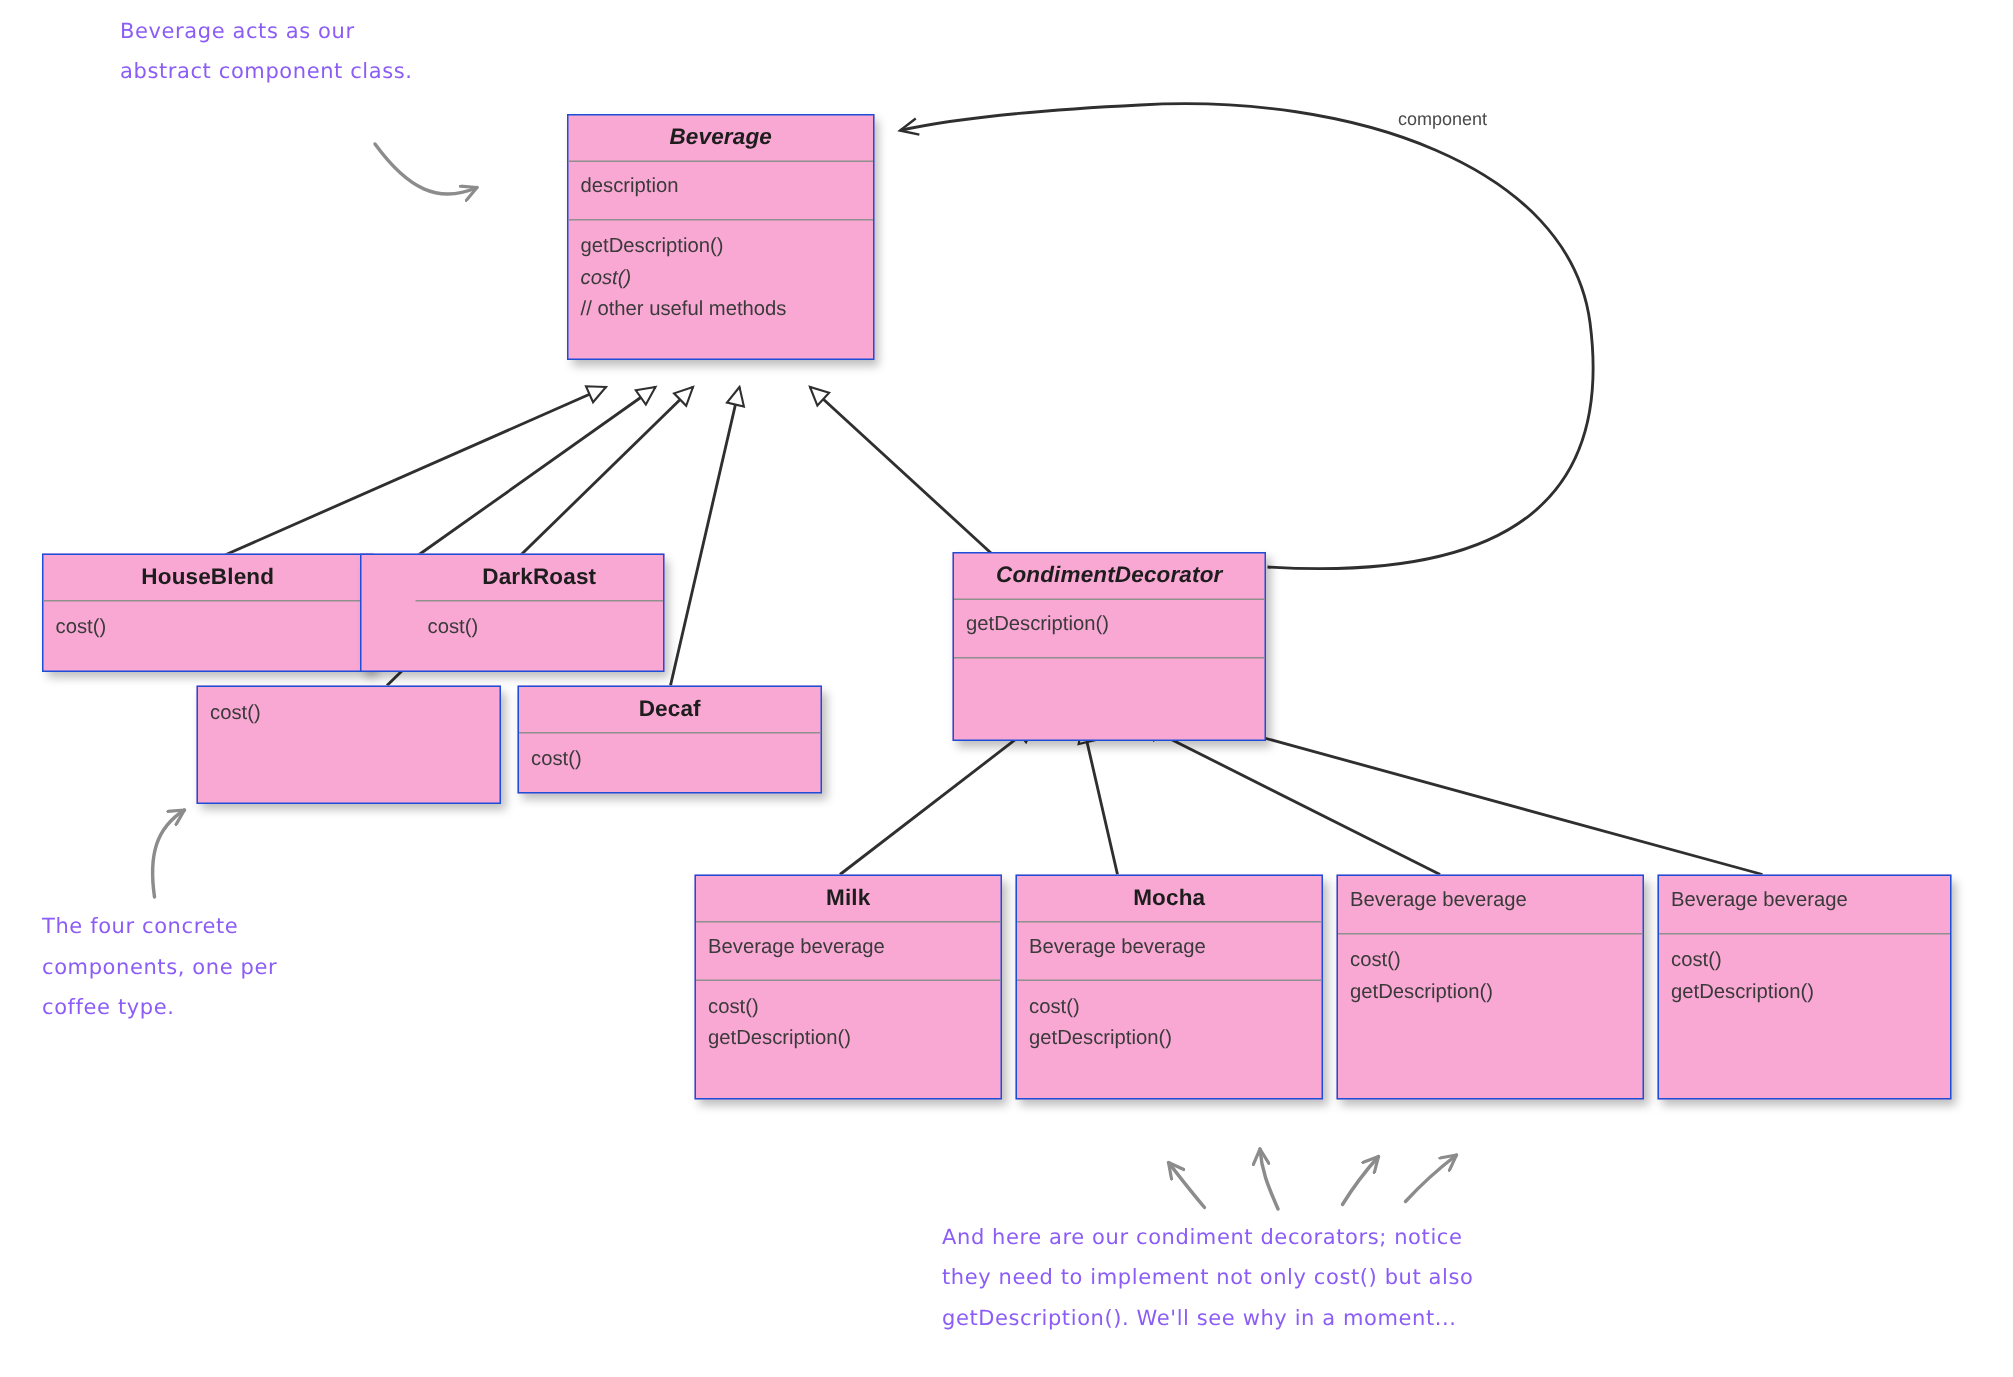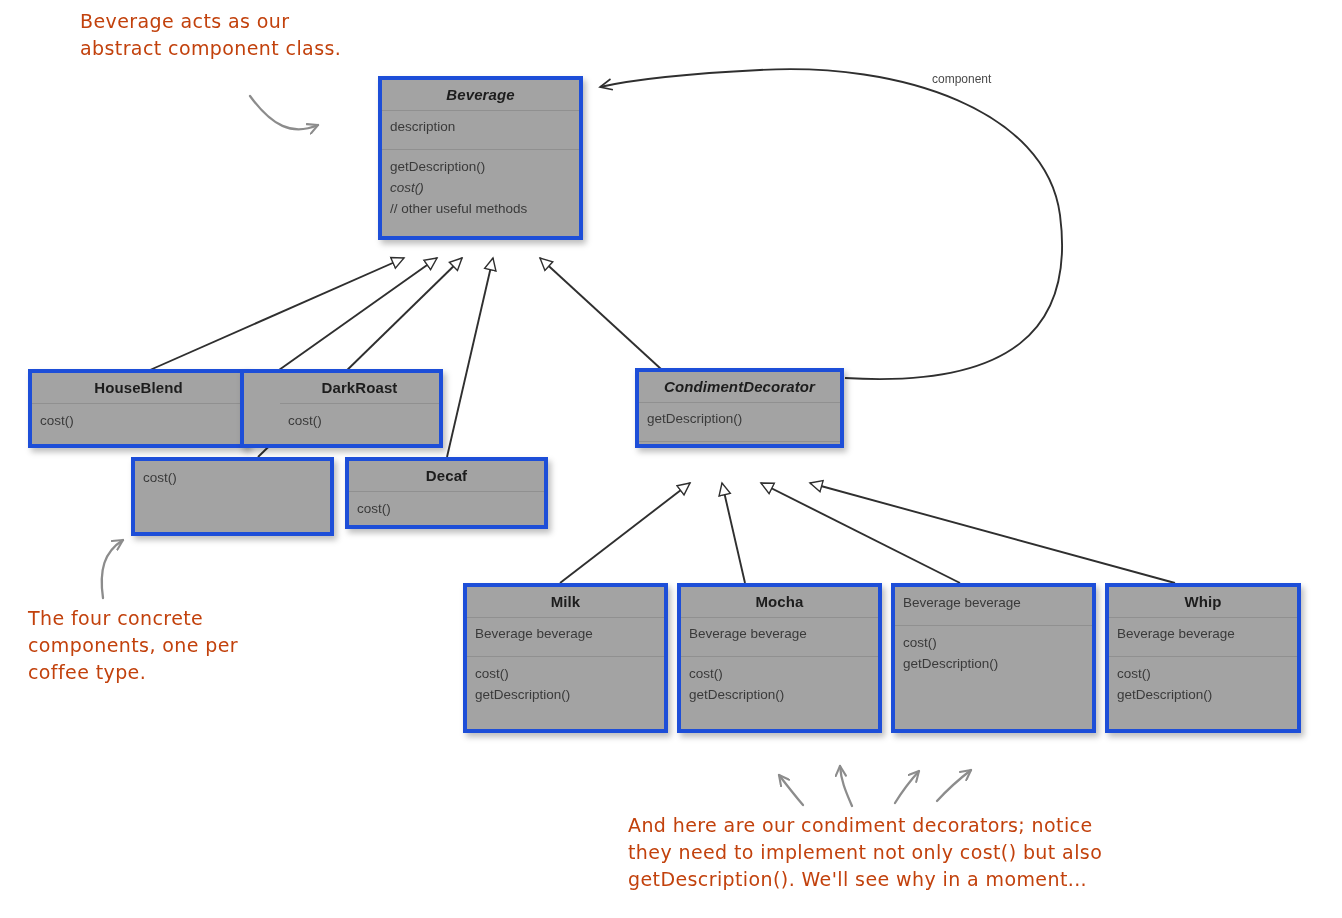--- a/index.html
+++ b/index.html
@@ -18,22 +18,22 @@
   }
   #canvas {
     position: absolute;
     left: 0; top: 0;
     width: 1342px;
     height: 918px;
   }
   
   .uml-class {
     position: absolute;
-    background: #a3a3a3;
-    border: 4px solid #1d4ed8;
+    background: #f9a8d4;
+    border: 1px solid #1d4ed8;
     box-shadow: 3px 4px 6px rgba(0,0,0,0.26);
     box-sizing: border-box;
     z-index: 5;
   }
   .uml-name {
     text-align: center;
     font-weight: bold;
     font-size: 15px;
     color: #1d1d1d;
     padding: 6px 4px 7px 4px;
@@ -57,22 +57,22 @@
     line-height: 21px;
     white-space: nowrap;
   }
   .uml-ops .row.abstract { font-style: italic; }
   .empty-compartment { min-height: 10px; }
 
   
   .handwriting {
     position: absolute;
     font-family: "DejaVu Sans", sans-serif;
-    color: #c2410c;
-    font-size: 19px;
+    color: #8b5cf6;
+    font-size: 14px;
     line-height: 27px;
     z-index: 6;
     white-space: pre-line;
     letter-spacing: .4px;
   }
   .hw-note-top   { left: 80px;  top: 8px;  width: 330px; }
   .hw-note-left  { left: 28px;  top: 605px; width: 240px; }
   .hw-note-bottom{ left: 628px; top: 812px; width: 640px; }
 
   .label-component {
@@ -159,21 +159,21 @@
   </div>
 </div>
 
 <div class="uml-class" style="left:345px; top:457px; width:203px; height:72px;">
   <div class="uml-name">Decaf</div>
   <div class="uml-ops">
     <div class="row">cost()</div>
   </div>
 </div>
 
-<div class="uml-class" style="left:635px; top:368px; width:209px; height:80px;">
+<div class="uml-class" style="left:635px; top:368px; width:209px; height:126px;">
   <div class="uml-name abstract">CondimentDecorator</div>
   <div class="uml-attrs">
     <div class="row abstract">getDescription()</div>
   </div>
   <div class="uml-ops empty-compartment"></div>
 </div>
 
 <div class="uml-class" style="left:463px; top:583px; width:205px; height:150px;">
   <div class="uml-name">Milk</div>
   <div class="uml-attrs">
@@ -200,21 +200,20 @@
   <div class="uml-attrs">
     <div class="row">Beverage beverage</div>
   </div>
   <div class="uml-ops">
     <div class="row">cost()</div>
     <div class="row">getDescription()</div>
   </div>
 </div>
 
 <div class="uml-class" style="left:1105px; top:583px; width:196px; height:150px;">
-  <div class="uml-name">Whip</div>
   <div class="uml-attrs">
     <div class="row">Beverage beverage</div>
   </div>
   <div class="uml-ops">
     <div class="row">cost()</div>
     <div class="row">getDescription()</div>
   </div>
 </div>
 
 <div class="label-component">component</div>

